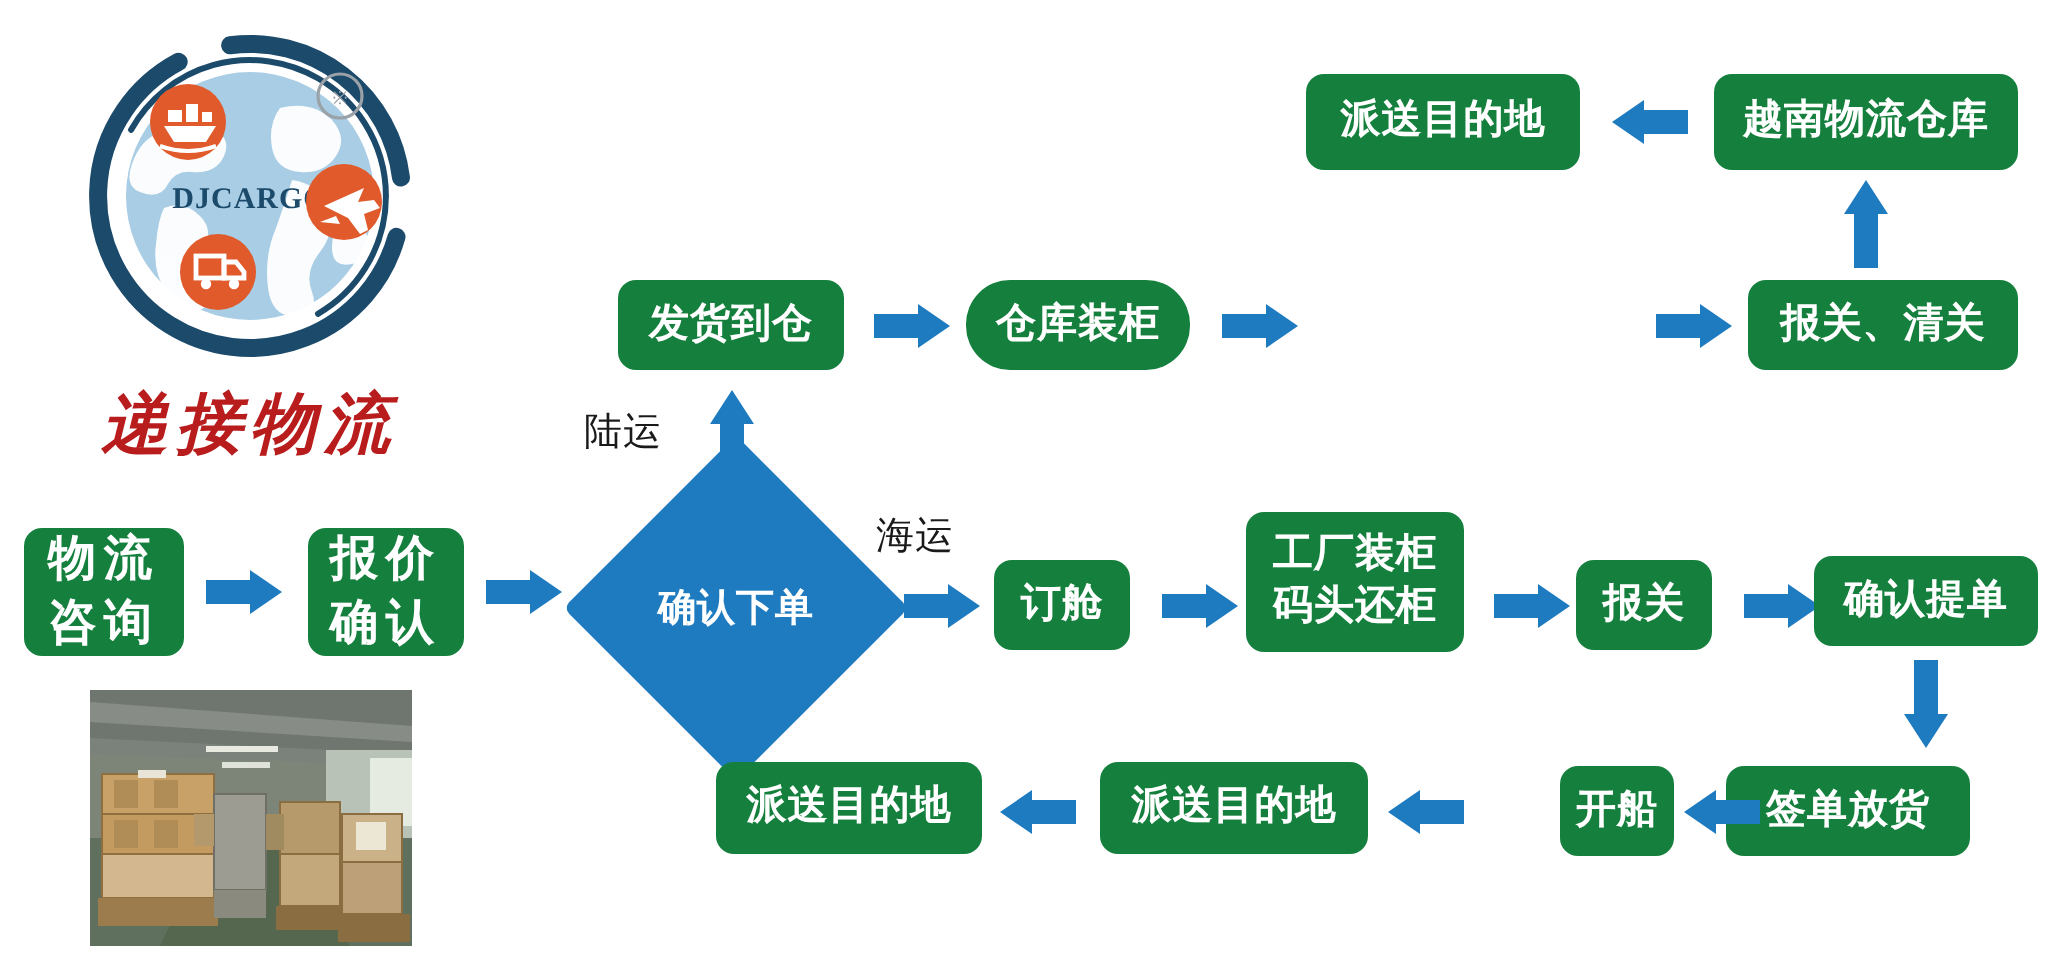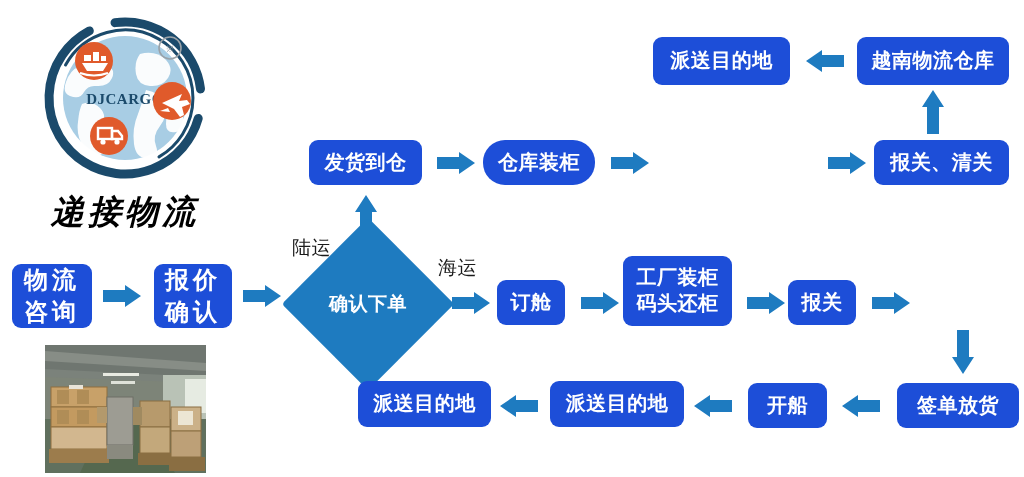--- a/index.html
+++ b/index.html
@@ -14,21 +14,21 @@
     position: relative;
     width: 1024px;
     height: 477px;
     background: #ffffff;
     overflow: hidden;
   }
 
   
   .node {
     position: absolute;
-    background: #1d4ed8;
+    background: #15803d;
     color: #ffffff;
     border-radius: 9px;
     display: flex;
     align-items: center;
     justify-content: center;
     text-align: center;
     font-weight: bold;
     font-size: 20px;
     line-height: 1.18;
     letter-spacing: 0.5px;
@@ -100,21 +100,21 @@
     position: absolute;
     left: 0;
     top: 182px;
     width: 206px;
     text-align: center;
     font-family: "Liberation Serif", "DejaVu Serif", serif;
     font-style: italic;
     font-weight: bold;
     font-size: 33px;
     letter-spacing: 4px;
-    color: #000000;
+    color: #b91c1c;
   }
   #logo .globe-svg {
     position: absolute;
     left: 0; top: 0;
   }
 
   
   #photo {
     position: absolute;
     left: 45px;
@@ -262,21 +262,21 @@
 
 
   <div class="arrow" style="left:828px; top:152px;">
     <svg width="38" height="22" viewBox="0 0 38 22">
       <path d="M0 5 H22 V0 L38 11 L22 22 V17 H0 Z" fill="#1e7bc0"></path>
     </svg>
   </div>
 
   <div class="node tight" style="left:874px; top:140px; width:135px; height:45px;">报关、清关</div>
 
-  <div class="mode-label" style="left:292px; top:203px;margin-top:32px;">陆运</div>
+  <div class="mode-label" style="left:292px; top:203px;">陆运</div>
 
   <div class="arrow" style="left:355px; top:195px;">
     <svg width="22" height="45" viewBox="0 0 22 45">
       <path d="M5 45 V17 H0 L11 0 L22 17 H17 V45 Z" fill="#1e7bc0"></path>
     </svg>
   </div>
 
   <div class="node two-line" style="left:12px; top:264px; width:80px; height:64px;">物流
 咨询</div>
 
@@ -326,36 +326,37 @@
   </div>
 
   <div class="node tight" style="left:788px; top:280px; width:68px; height:45px;">报关</div>
 
   <div class="arrow" style="left:872px; top:292px;">
     <svg width="38" height="22" viewBox="0 0 38 22">
       <path d="M0 5 H22 V0 L38 11 L22 22 V17 H0 Z" fill="#1e7bc0"></path>
     </svg>
   </div>
 
+  <div class="node tight" style="left:907px; top:278px; width:112px; height:45px;">确认提单</div>
 
   <div class="arrow" style="left:952px; top:330px;">
     <svg width="22" height="44" viewBox="0 0 22 44">
       <path d="M5 0 H17 V27 H22 L11 44 L0 27 H5 Z" fill="#1e7bc0"></path>
     </svg>
   </div>
 
-  <div class="node tight" style="left:897px; top:383px; width:122px; height:45px;">签单放货</div>
+  <div class="node tight" style="left:863px; top:383px; width:122px; height:45px;">签单放货</div>
 
   <div class="arrow" style="left:842px; top:395px;">
     <svg width="38" height="22" viewBox="0 0 38 22">
       <path d="M38 5 H16 V0 L0 11 L16 22 V17 H38 Z" fill="#1e7bc0"></path>
     </svg>
   </div>
 
-  <div class="node tight" style="left:748px; top:383px; width:79px; height:45px;">开船</div>
+  <div class="node tight" style="left:780px; top:383px; width:57px; height:45px;">开船</div>
 
   <div class="arrow" style="left:694px; top:395px;">
     <svg width="38" height="22" viewBox="0 0 38 22">
       <path d="M38 5 H16 V0 L0 11 L16 22 V17 H38 Z" fill="#1e7bc0"></path>
     </svg>
   </div>
 
   <div class="node tight" style="left:550px; top:381px; width:134px; height:46px;">派送目的地</div>
 
   <div class="arrow" style="left:500px; top:395px;">

